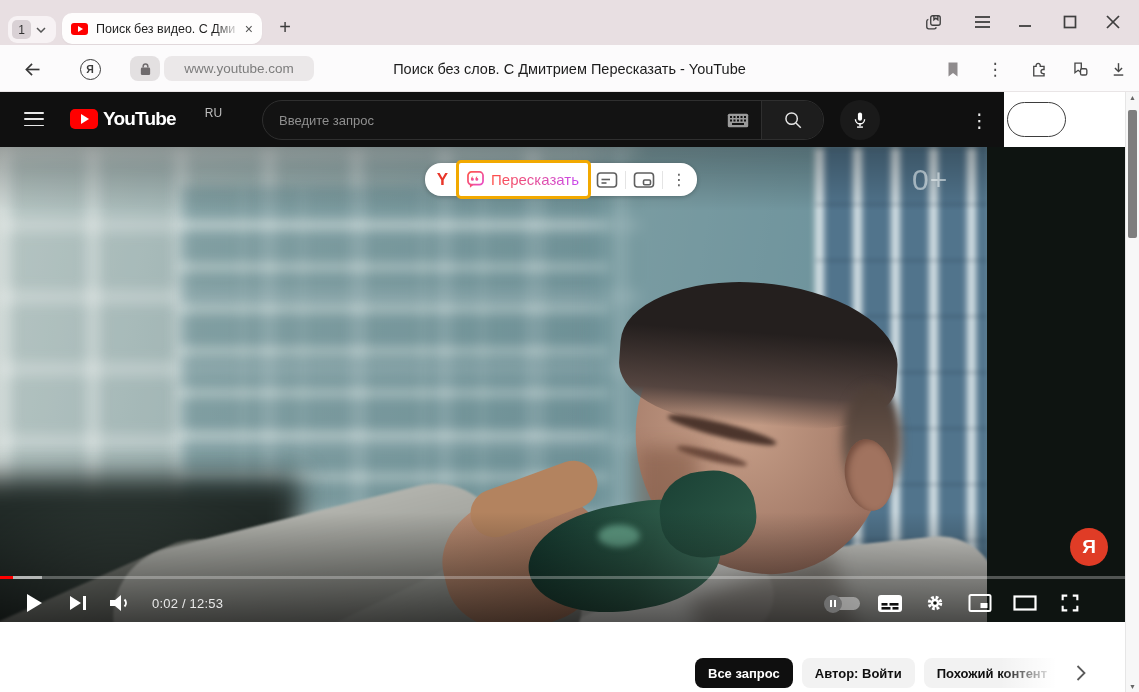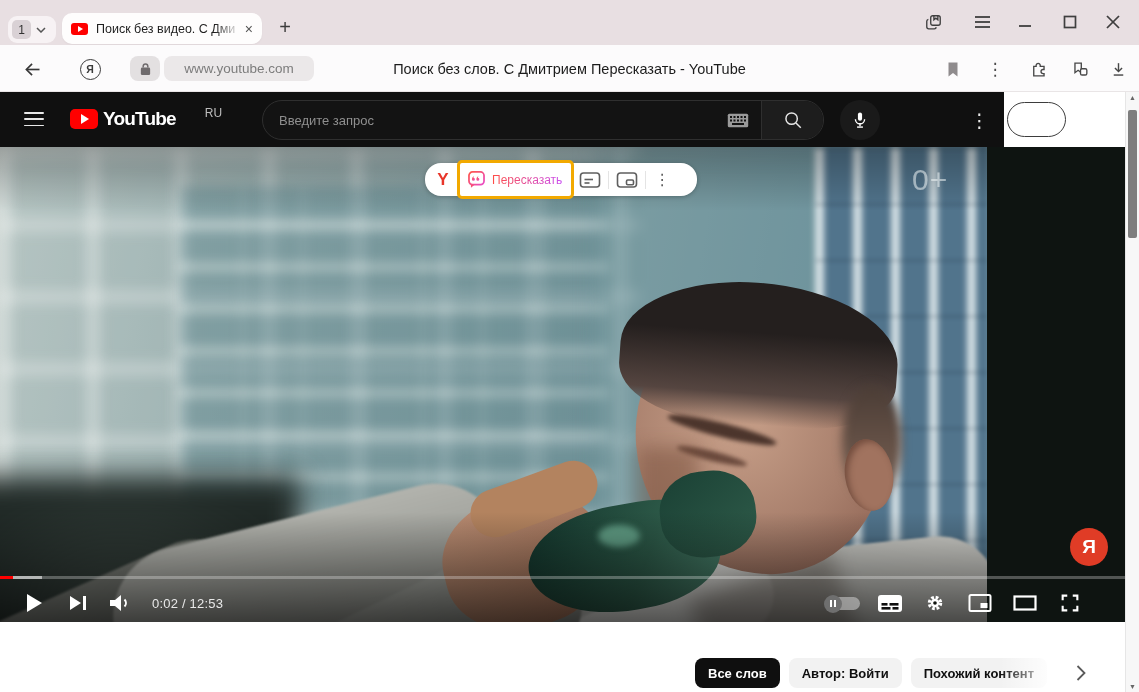--- a/index.html
+++ b/index.html
@@ -113,21 +113,21 @@
   .grad-top { left:0; top:0; width:987px; height:64px; background:linear-gradient(rgba(0,0,0,.28),transparent); }
   .grad-bottom { left:0; top:365px; width:987px; height:110px; background:linear-gradient(transparent,rgba(0,0,0,.62)); }
 
   
   #ext-pill { left:425px; top:16px; width:272px; height:33px; background:#fff; border-radius:16px;
     display:flex; align-items:center; padding:0 10px 0 8px; gap:6px; box-shadow:0 1px 4px rgba(0,0,0,.25); }
   #ybro-logo { font-size:17px; font-weight:800; color:#e8362a; width:20px; text-align:center; }
   #retell-wrap { position:relative; display:flex; align-items:center; gap:6px; padding:3px 10px 3px 8px; }
   #retell-hl { position:absolute; left:-2px; right:-2px; top:-7px; bottom:-7px; border:3.5px solid #F2A900;
     border-radius:5px; pointer-events:none; }
-  #retell-label { font-size:12px; background:linear-gradient(90deg,#ff4e45,#c94bf0);
+  #retell-label { font-size:15px; background:linear-gradient(90deg,#ff4e45,#c94bf0);
     -webkit-background-clip:text; background-clip:text; color:transparent; white-space:nowrap; }
   .sep { width:1px; height:18px; background:#e4e4e4; flex:none; }
   #ext-kebab { font-size:16px; color:#5f5f5f; padding-left:2px; }
 
   #age-rating { left:912px; top:16px; font-size:30px; font-weight:300; color:rgba(240,245,245,.55); letter-spacing:1px; }
   #ya-fab { left:1070px; top:381px; width:38px; height:38px; border-radius:50%; background:#E03C26; color:#fff;
     font-size:19px; font-weight:700; display:flex; align-items:center; justify-content:center; }
 
   
   #progress { left:0; top:429px; width:1125px; height:3px; background:rgba(255,255,255,.28); }
@@ -454,21 +454,21 @@
           <path d="M20 9 V4 h-5"></path>
           <path d="M4 15 v5 h5"></path>
           <path d="M20 15 v5 h-5"></path>
         </svg>
     </span>
   </div>
 </div>
 
 <div id="below" class="abs">
   <div id="chips">
-    <span class="chip active">Все слов</span>
+    <span class="chip active">Все запрос</span>
     <span class="chip plain">Автор: Войти</span>
     <span class="chip plain">Похожий контент</span>
     <span id="chip-fade"></span>
   </div>
   <span id="chips-more" class="abs">
     <svg width="12" height="18" viewBox="0 0 12 18" fill="none" stroke="#5a5a5a" stroke-width="1.8">
         <polyline points="2.5,2 9.5,9 2.5,16"></polyline>
       </svg>
   </span>
 </div>

